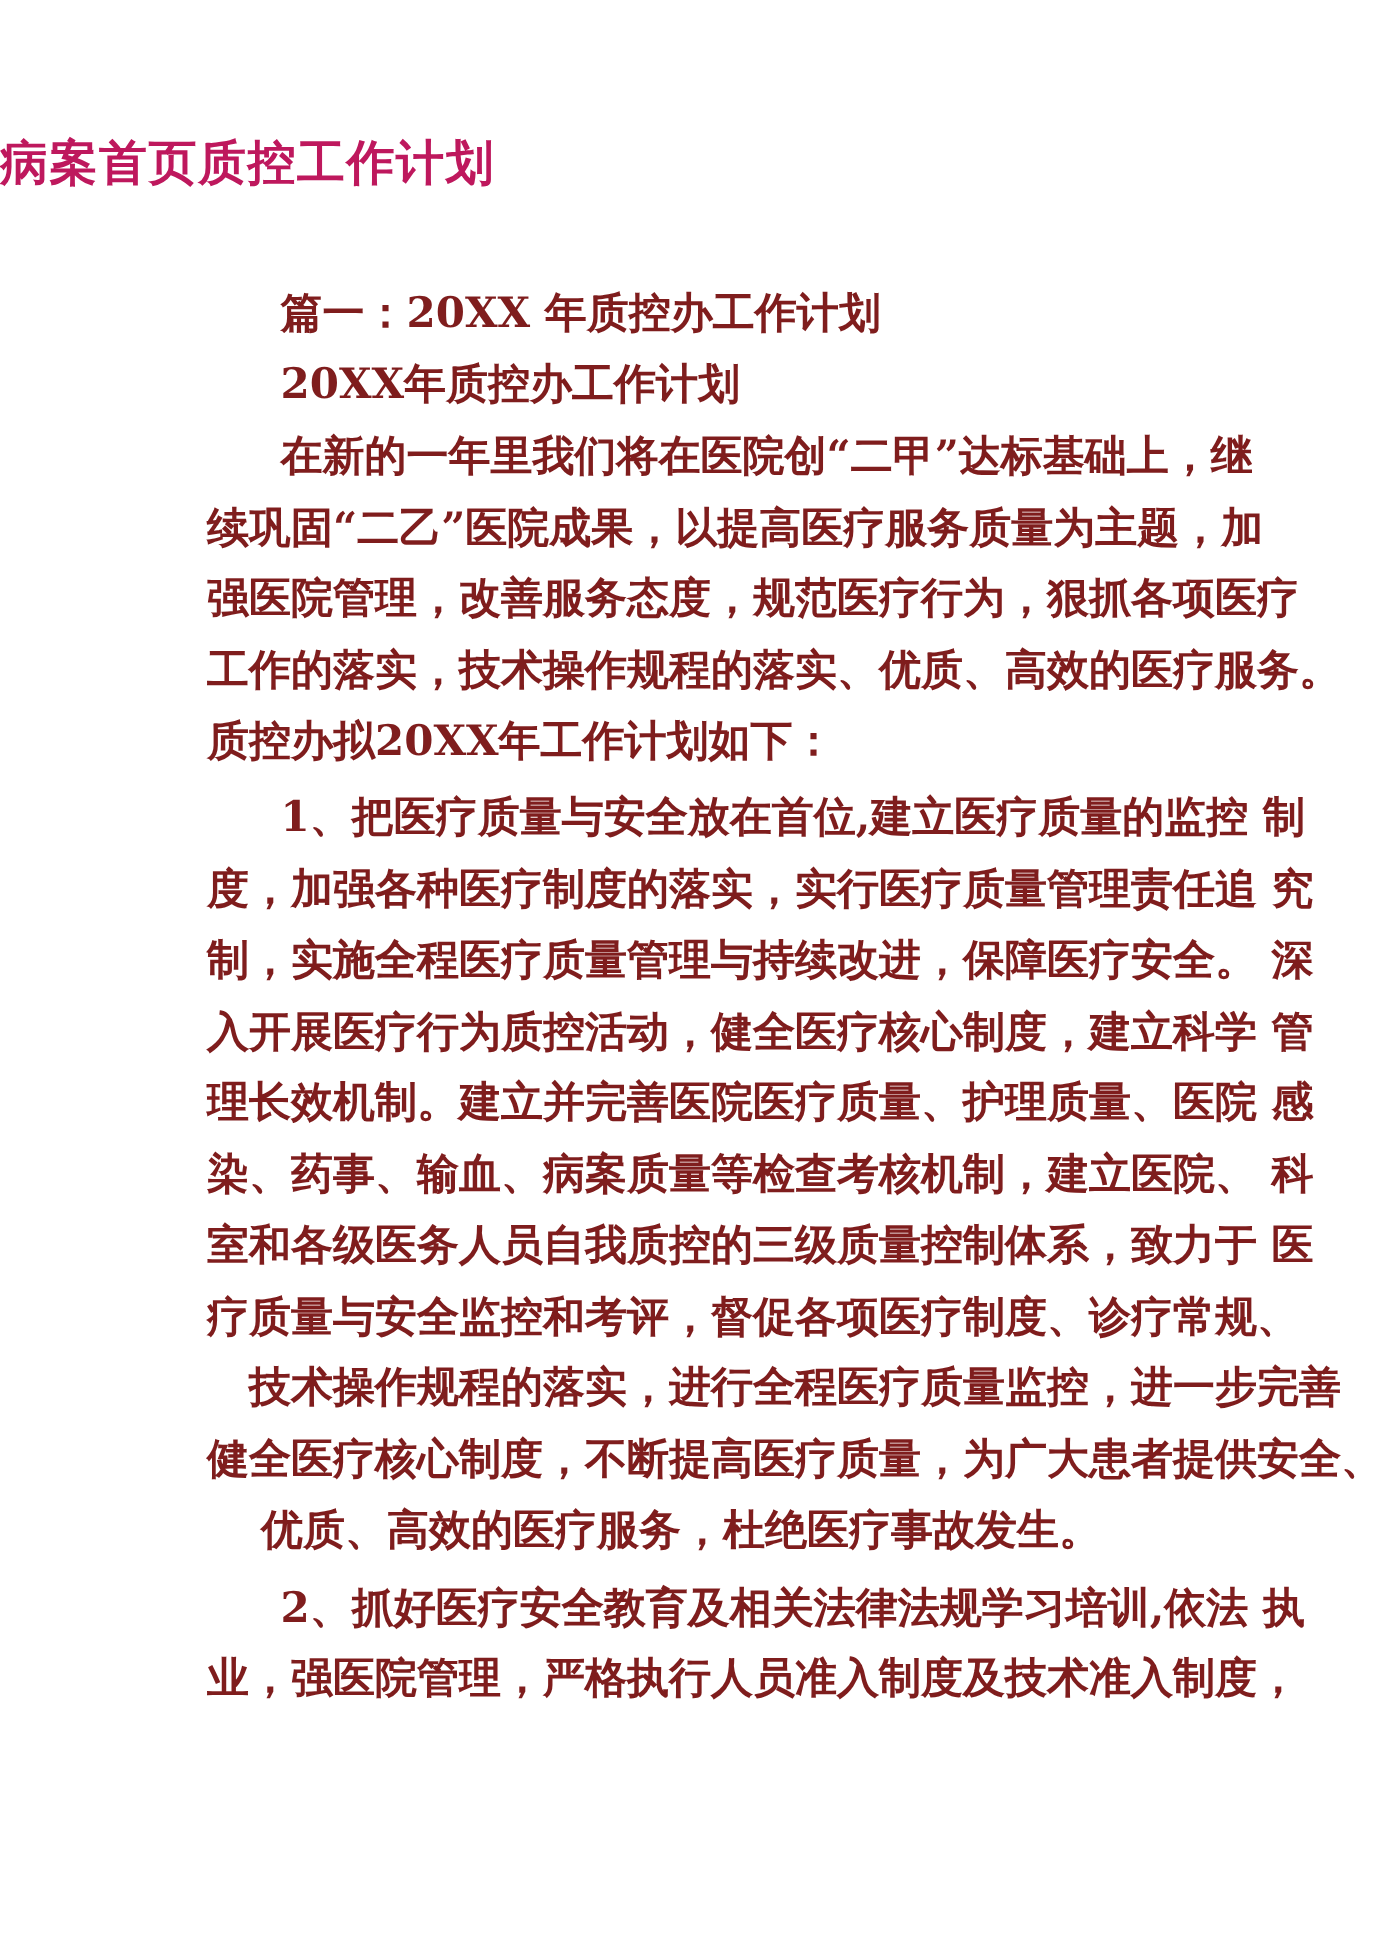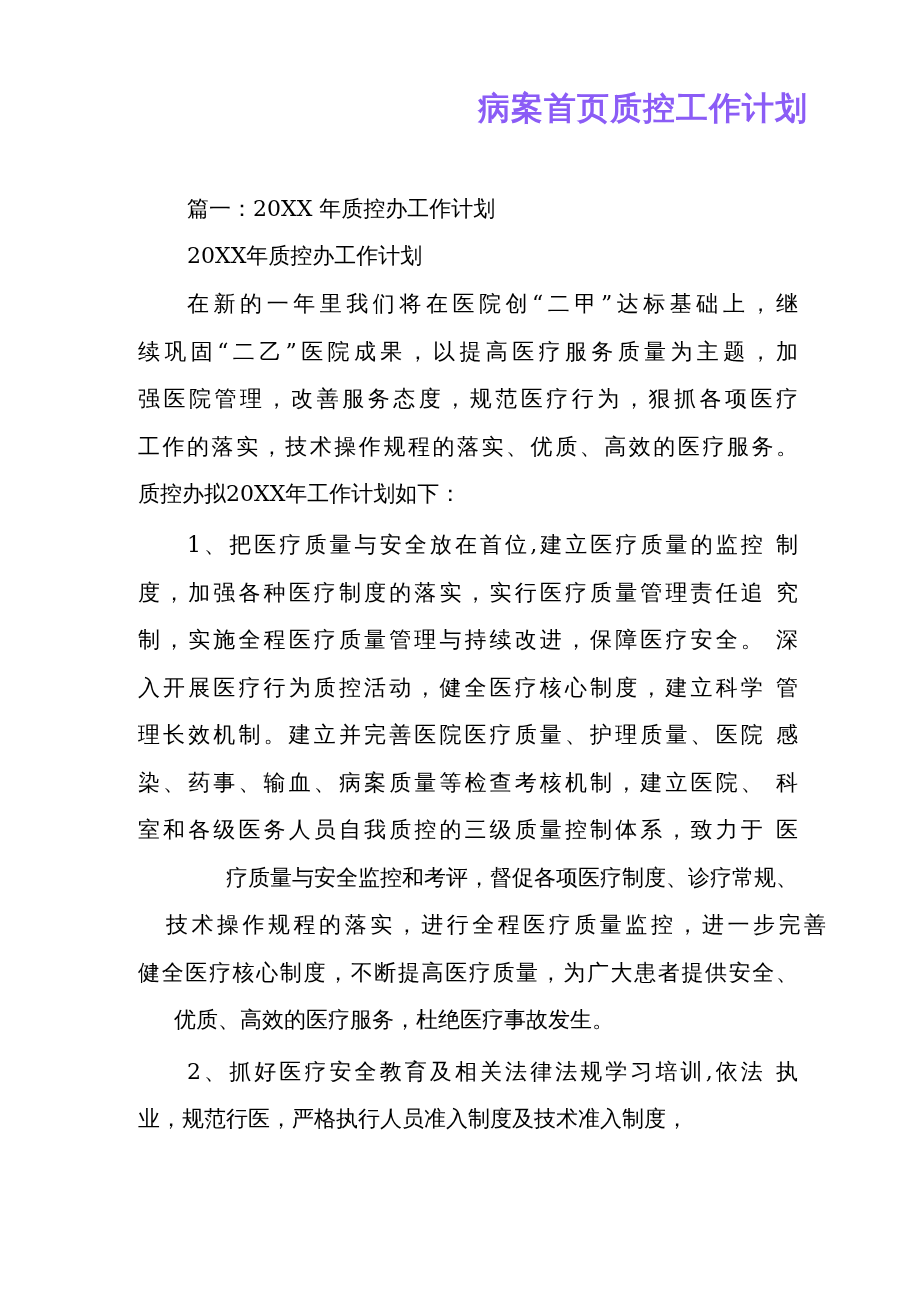--- a/index.html
+++ b/index.html
@@ -21,36 +21,37 @@
       top: 0;
       width: 920px;
       height: 1302px;
       background: #ffffff;
     }
     .title {
       position: absolute;
       left: 0;
       top: 86px;
       width: 808px;
-      text-align: right;
+      text-align: left;
       font-family: "DejaVu Sans", "Liberation Sans", sans-serif;
       font-weight: bold;
       font-size: 32px;
       letter-spacing: 1px;
       line-height: 44px;
-      color: #8b5cf6;
+      color: #be185d;
     }
     .line {
       position: absolute;
       left: 138px;
       width: 660px;
-      font-size: 22px;
+      font-size: 28px;
       line-height: 30px;
       white-space: nowrap;
-      color: #000000;
+      color: #7f1d1d;
+      font-weight: bold;
     }
     .line.indent {
       left: 187px;
       width: 611px;
     }
     .line.justify {
       text-align-last: justify;
       text-align: justify;
     }
   </style>
@@ -73,15 +74,15 @@
       <div class="line justify" style="top: 625px;">制，实施全程医疗质量管理与持续改进，保障医疗安全。 深</div>
       <div class="line justify" style="top: 673px;">入开展医疗行为质控活动，健全医疗核心制度，建立科学 管</div>
       <div class="line justify" style="top: 720px;">理长效机制。建立并完善医院医疗质量、护理质量、医院 感</div>
       <div class="line justify" style="top: 768px;">染、药事、输血、病案质量等检查考核机制，建立医院、 科</div>
       <div class="line justify" style="top: 815px;">室和各级医务人员自我质控的三级质量控制体系，致力于 医</div>
       <div class="line" style="top: 863px; text-align: right;">疗质量与安全监控和考评，督促各项医疗制度、诊疗常规、</div>
       <div class="line justify" style="top: 910px; margin-left: 28px;">技术操作规程的落实，进行全程医疗质量监控，进一步完善</div>
       <div class="line justify" style="top: 958px;">健全医疗核心制度，不断提高医疗质量，为广大患者提供安全、</div>
       <div class="line" style="top: 1005px; margin-left: 36px;">优质、高效的医疗服务，杜绝医疗事故发生。</div>
       <div class="line indent justify" style="top: 1057px;">2、抓好医疗安全教育及相关法律法规学习培训,依法 执</div>
-      <div class="line" style="top: 1104px;">业，规范行医，严格执行人员准入制度及技术准入制度，</div>
+      <div class="line" style="top: 1104px;">业，强医院管理，严格执行人员准入制度及技术准入制度，</div>
     </div>
 </div>
 
 </body></html>

